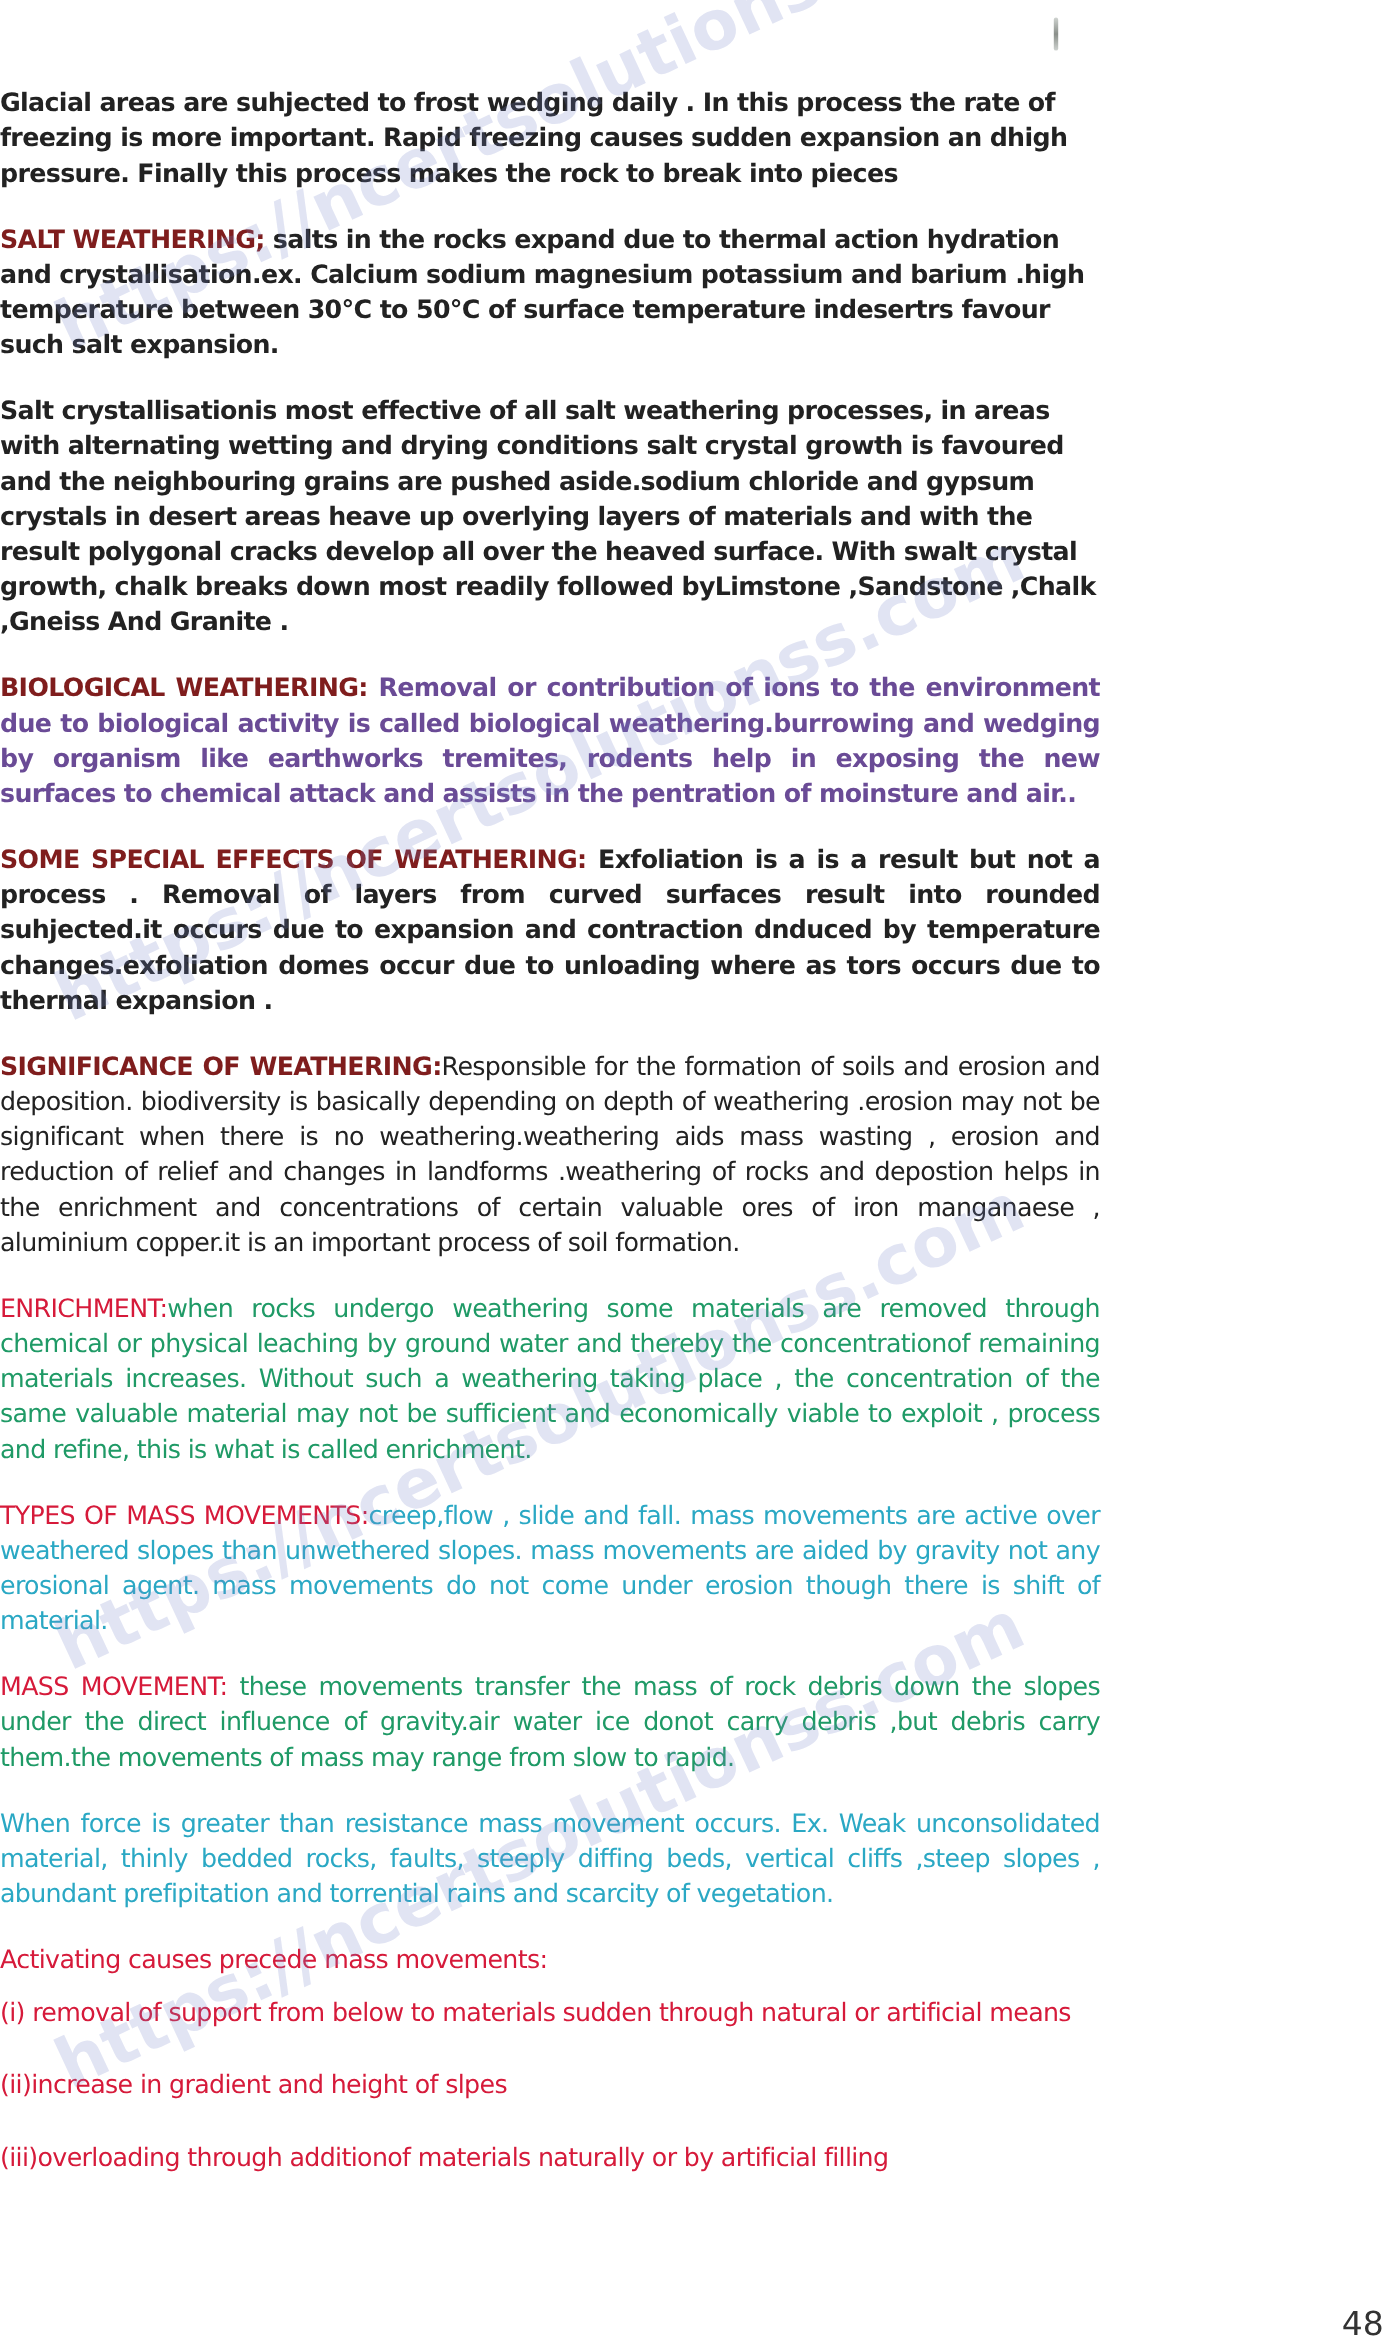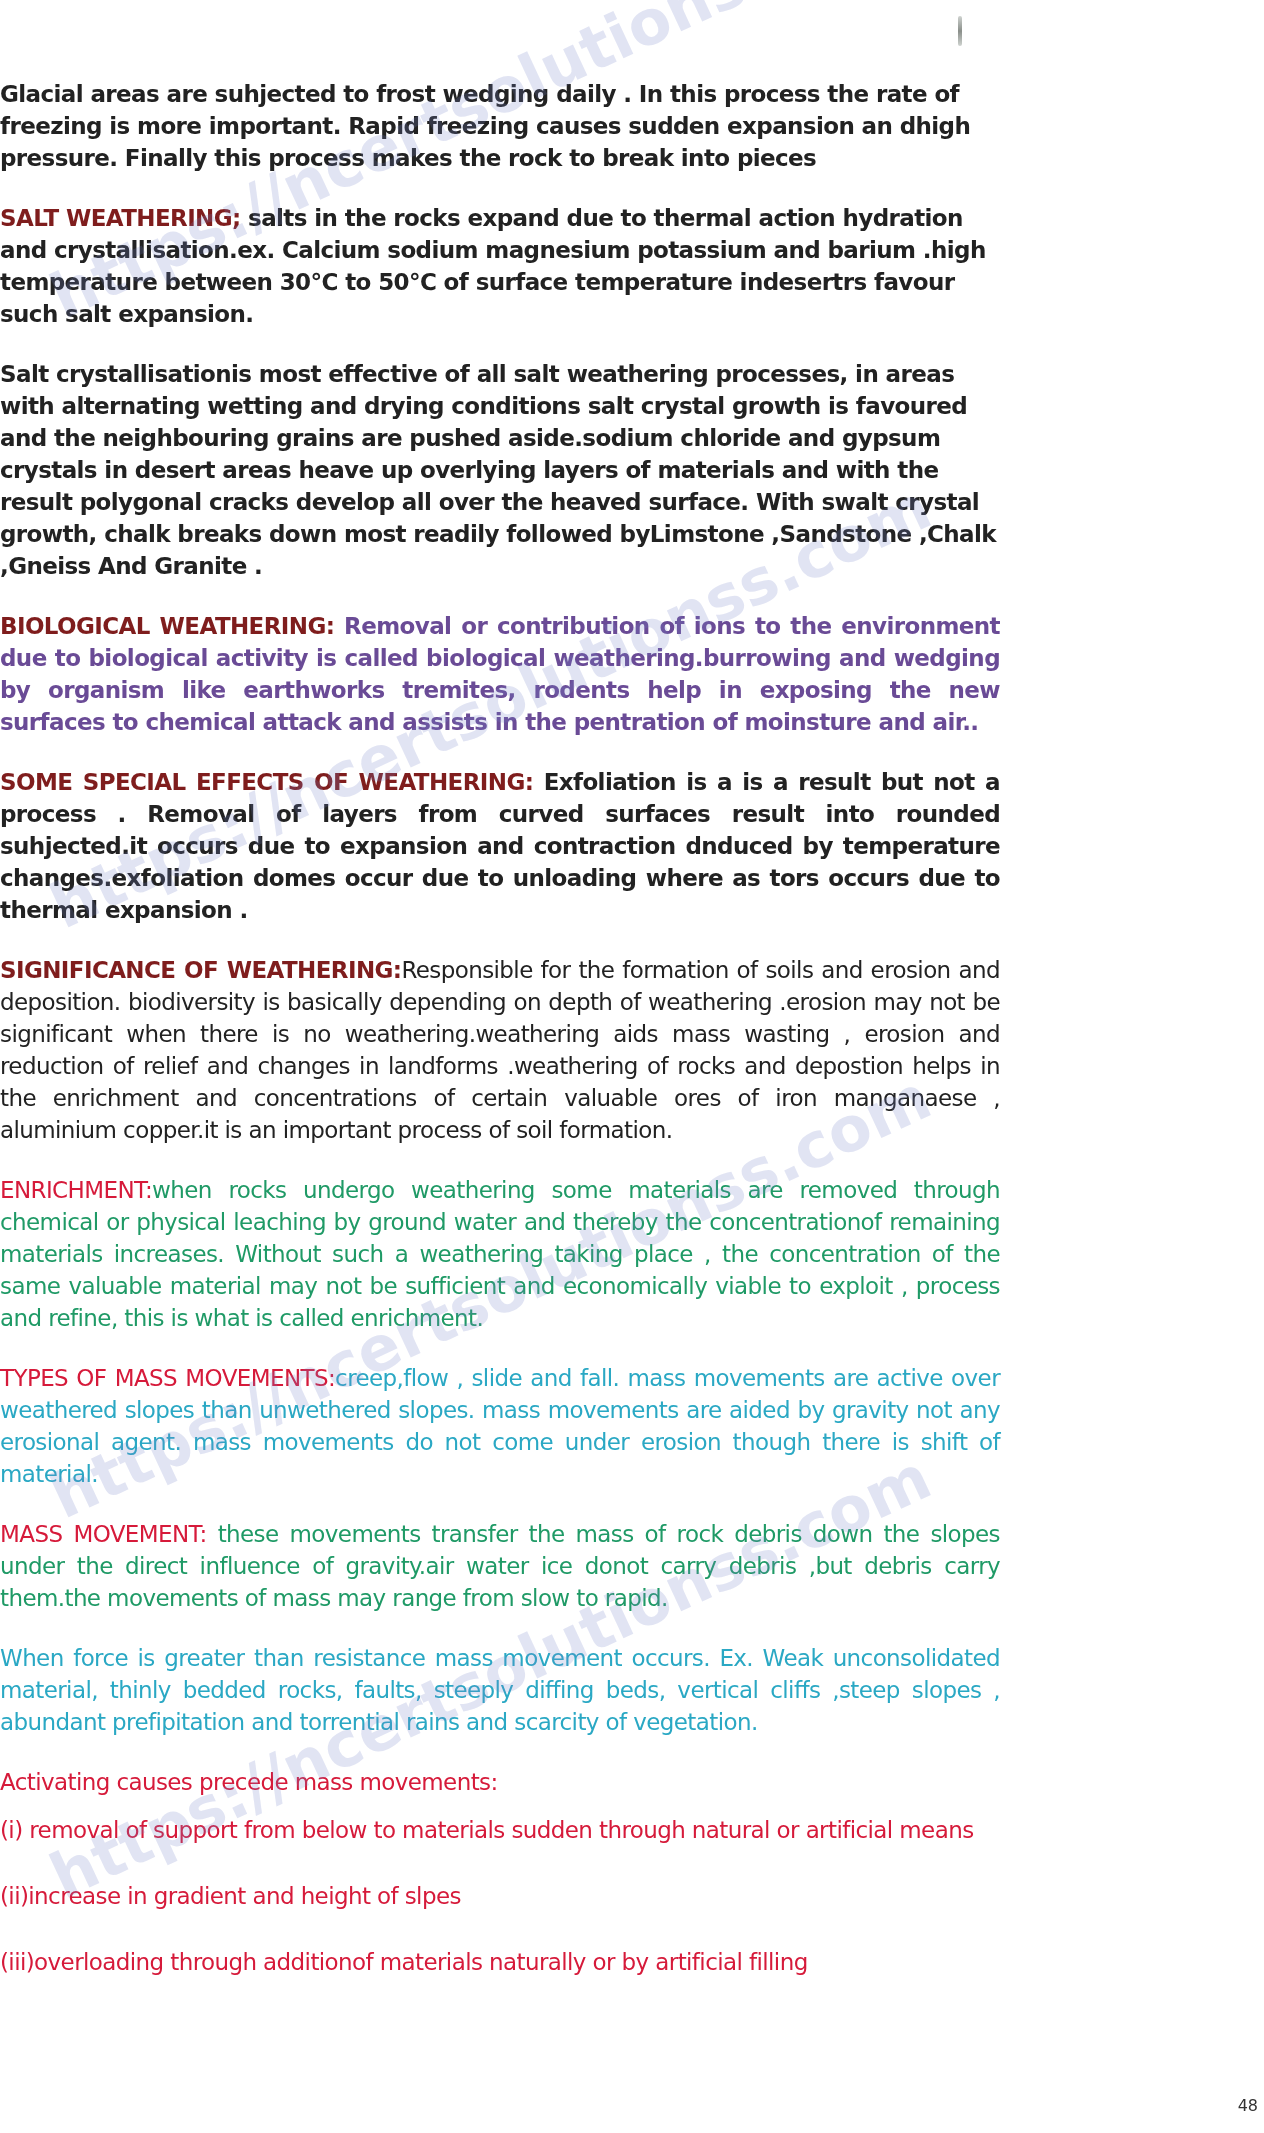--- a/index.html
+++ b/index.html
@@ -16,21 +16,21 @@
     .bold { font-weight: bold; }
     .dark { color: #222222; }
     .red { color: #7f1d1d; }
     .purple { color: #6a4b96; }
     .green { color: #1f9a66; }
     .cyan { color: #2aa8c4; }
     .crimson { color: #d61a3a; }
     .list-line { display: block; margin-bottom: 34px; }
     .list-line.first { margin-bottom: 16px; }
     .pagenum {
-      position: absolute; right: 6px; top: 2096px; font-size: 16px; color: #333;
+      position: absolute; right: 6px; top: 2096px; font-size: 30px; color: #333;
       font-family: "DejaVu Sans", sans-serif;
     }
     .mark {
       position: absolute; left: 958px; top: 16px; width: 4px; height: 30px;
       background: linear-gradient(#cfd3d0, #8a8f8a, #cfd3d0); border-radius: 2px;
     }
     .watermark {
       position: absolute; font-size: 62px; font-weight: bold;
       color: rgba(120, 130, 200, 0.22); transform: rotate(-25deg);
       transform-origin: left bottom; white-space: nowrap; pointer-events: none;

